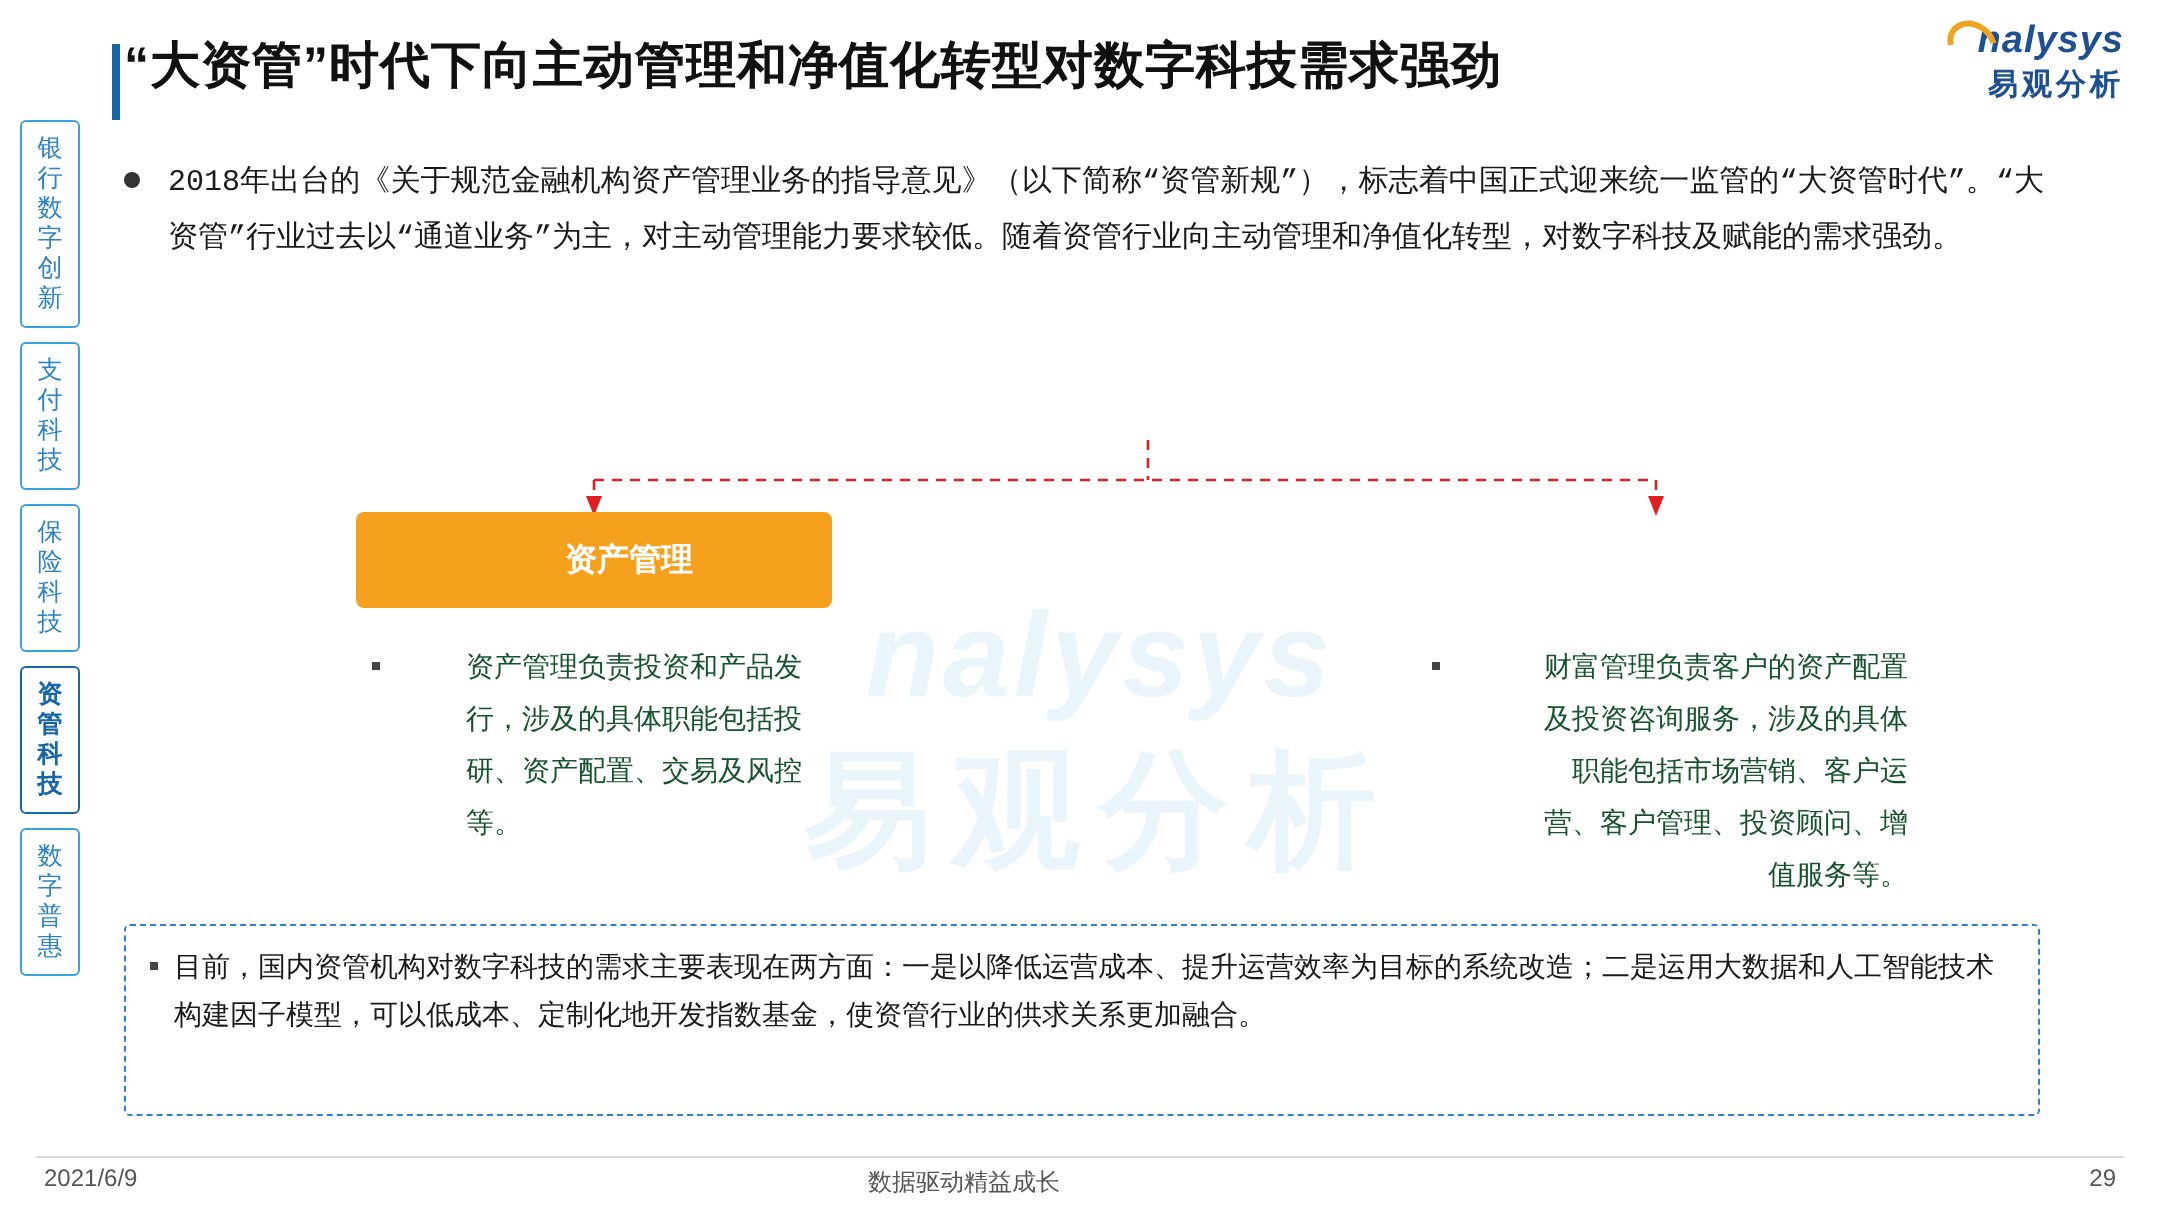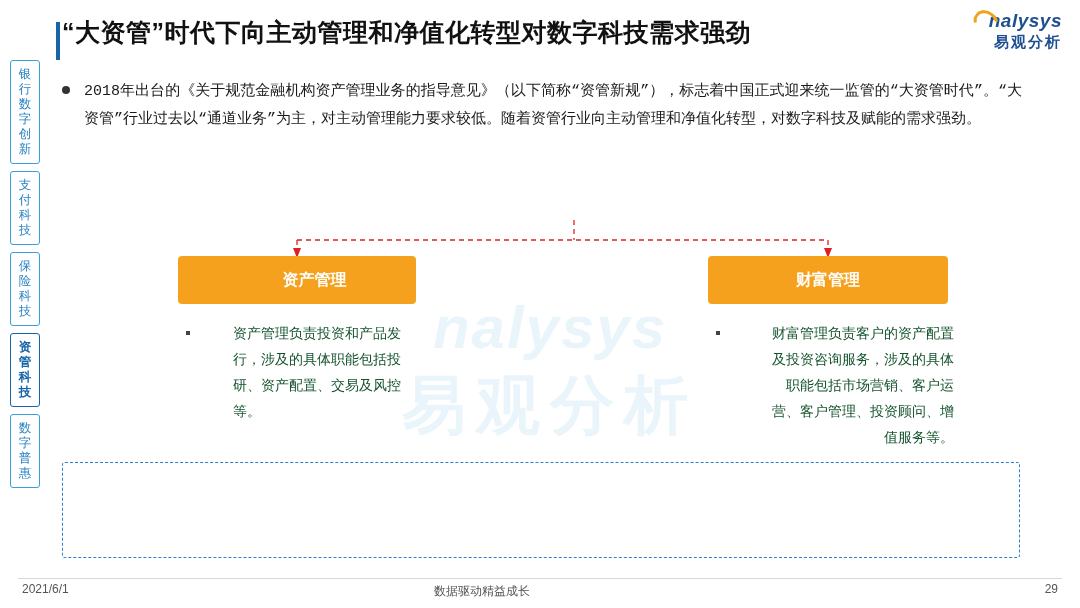--- a/index.html
+++ b/index.html
@@ -313,32 +313,35 @@
     <line x1="297" y1="240" x2="828" y2="240" stroke="#e02020" stroke-width="1.3" stroke-dasharray="5,4"></line>
 
     <line x1="297" y1="240" x2="297" y2="250" stroke="#e02020" stroke-width="1.3" stroke-dasharray="5,4"></line>
     <polygon points="297,258 293,248 301,248" fill="#e02020"></polygon>
 
     <line x1="828" y1="240" x2="828" y2="250" stroke="#e02020" stroke-width="1.3" stroke-dasharray="5,4"></line>
     <polygon points="828,258 824,248 832,248" fill="#e02020"></polygon>
   </svg>
 
   <div class="node node-left">资产管理</div>
-  <div class="node node-right">财富管理</div>
 </div>
 
 <div class="desc desc-left">
   <div class="sq"></div>
   <div>资产管理负责投资和产品发行，涉及的具体职能包括投研、资产配置、交易及风控等。</div>
 </div>
 
 <div class="desc desc-right">
   <div class="sq"></div>
   <div>财富管理负责客户的资产配置及投资咨询服务，涉及的具体职能包括市场营销、客户运营、客户管理、投资顾问、增值服务等。</div>
 </div>
 
 <div class="note-box">
+  <div class="note-row note-black">
+    <div class="sq sq-c"></div>
+    <div>目前，国内资管机构对数字科技的需求主要表现在两方面：一是以降低运营成本、提升运营效率为目标的系统改造；二是运用大数据和人工智能技术构建因子模型，可以低成本、定制化地开发指数基金，使资管行业的供求关系更加融合。</div>
+  </div>
 </div>
 
 <div class="footer-line"></div>
-<div class="footer-date">2021/6/1</div>
+<div class="footer-date">2021/6/9</div>
 <div class="footer-center">数据驱动精益成长</div>
 <div class="footer-page">29</div>
 
 </body></html>

